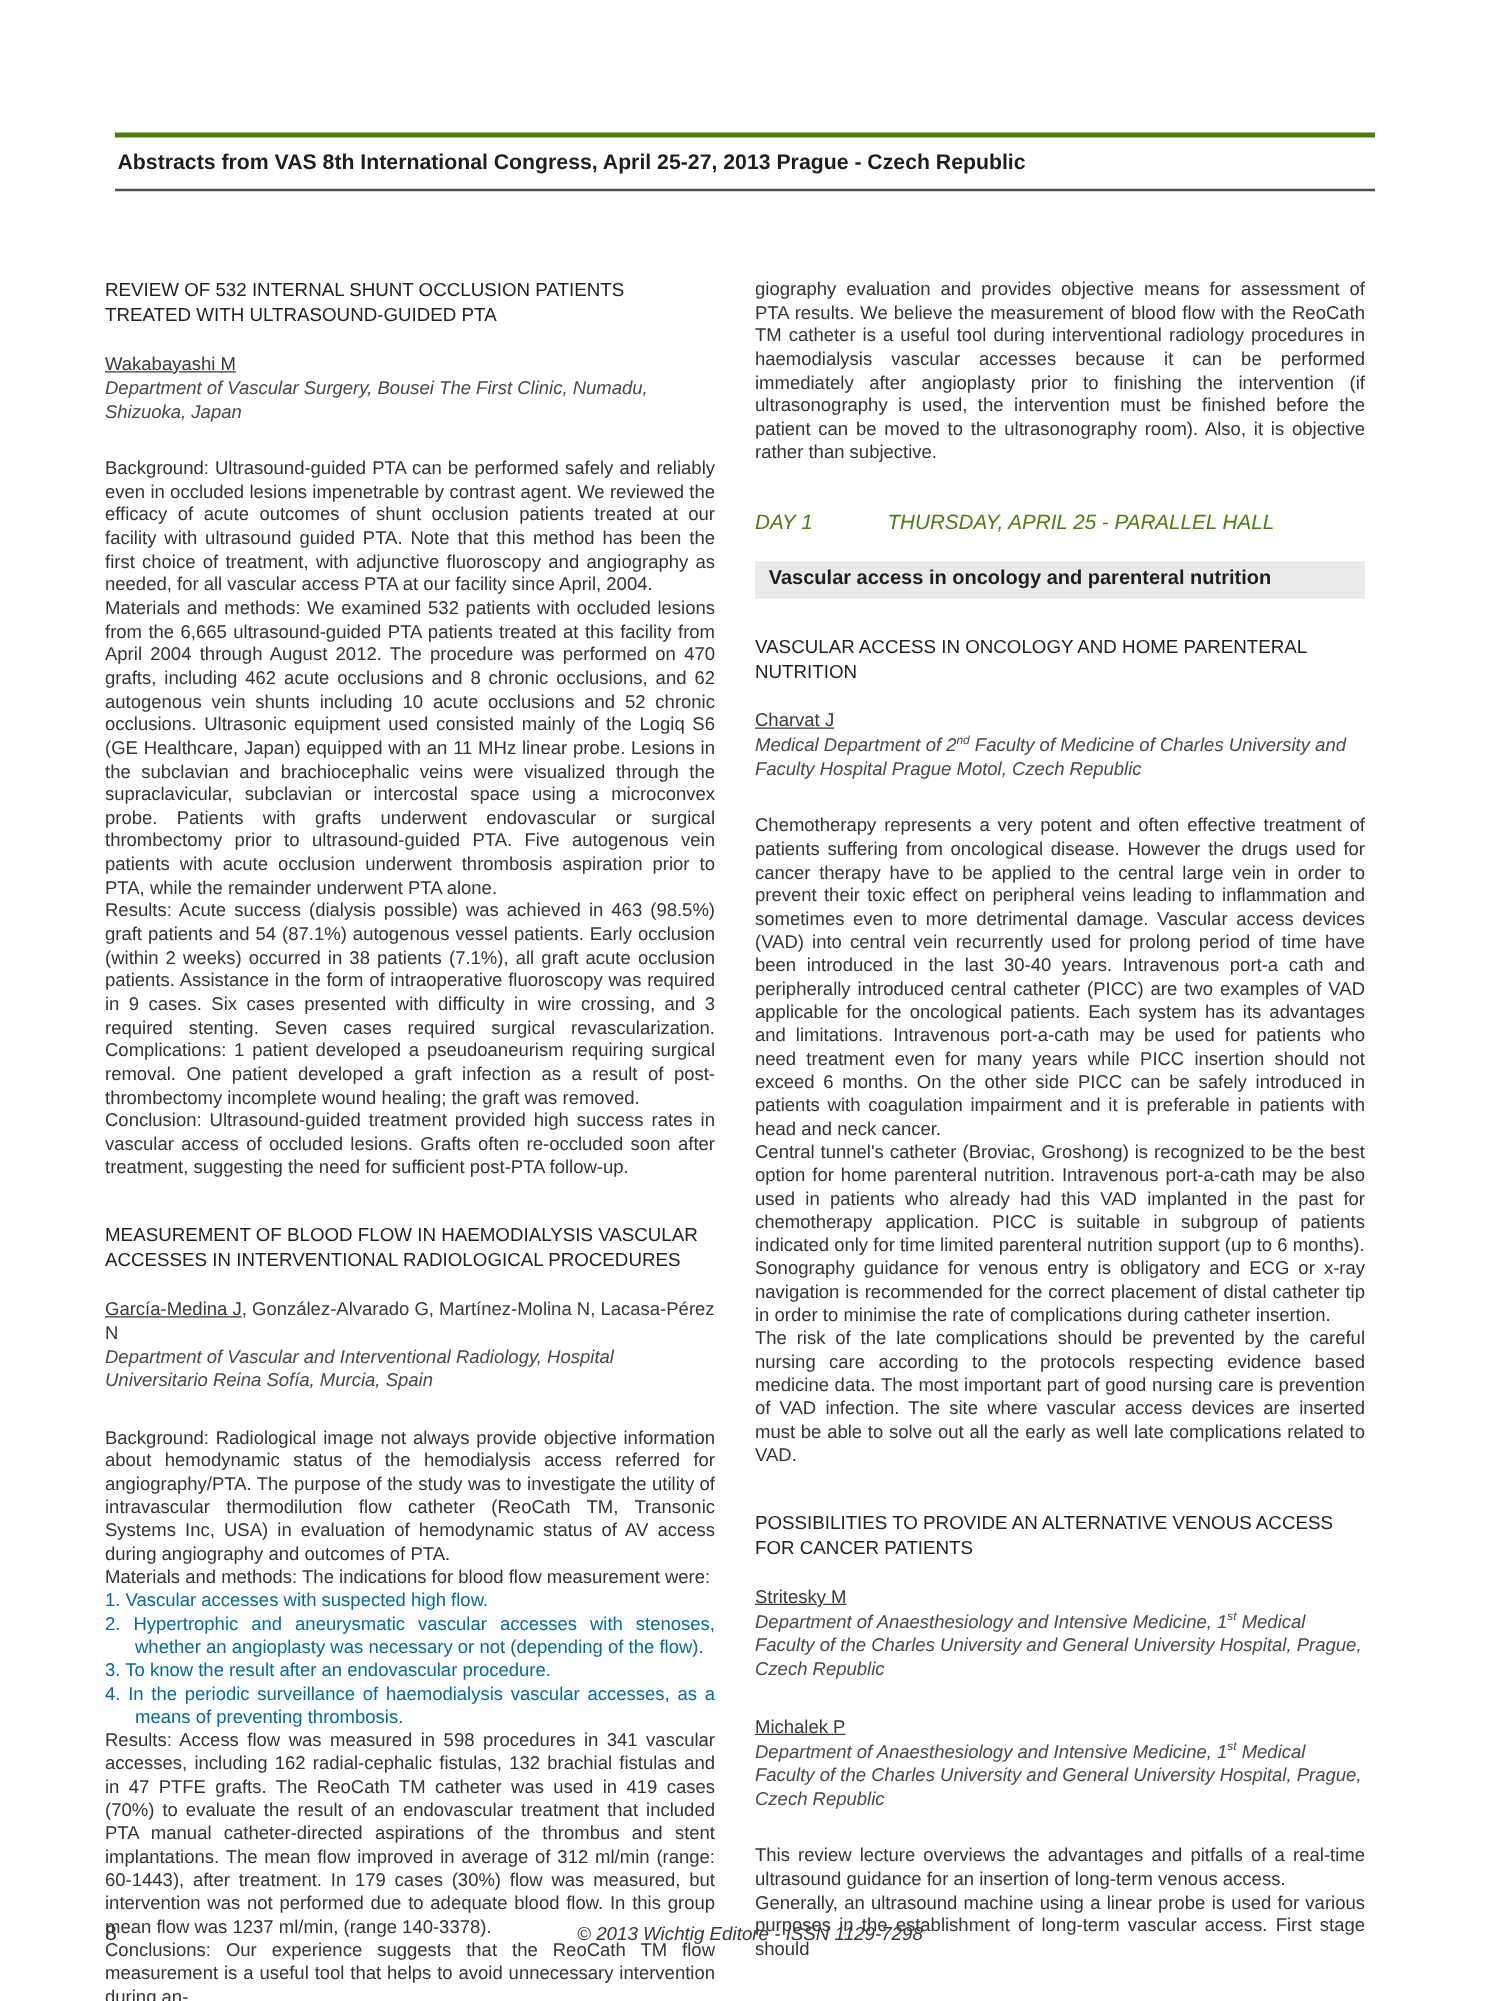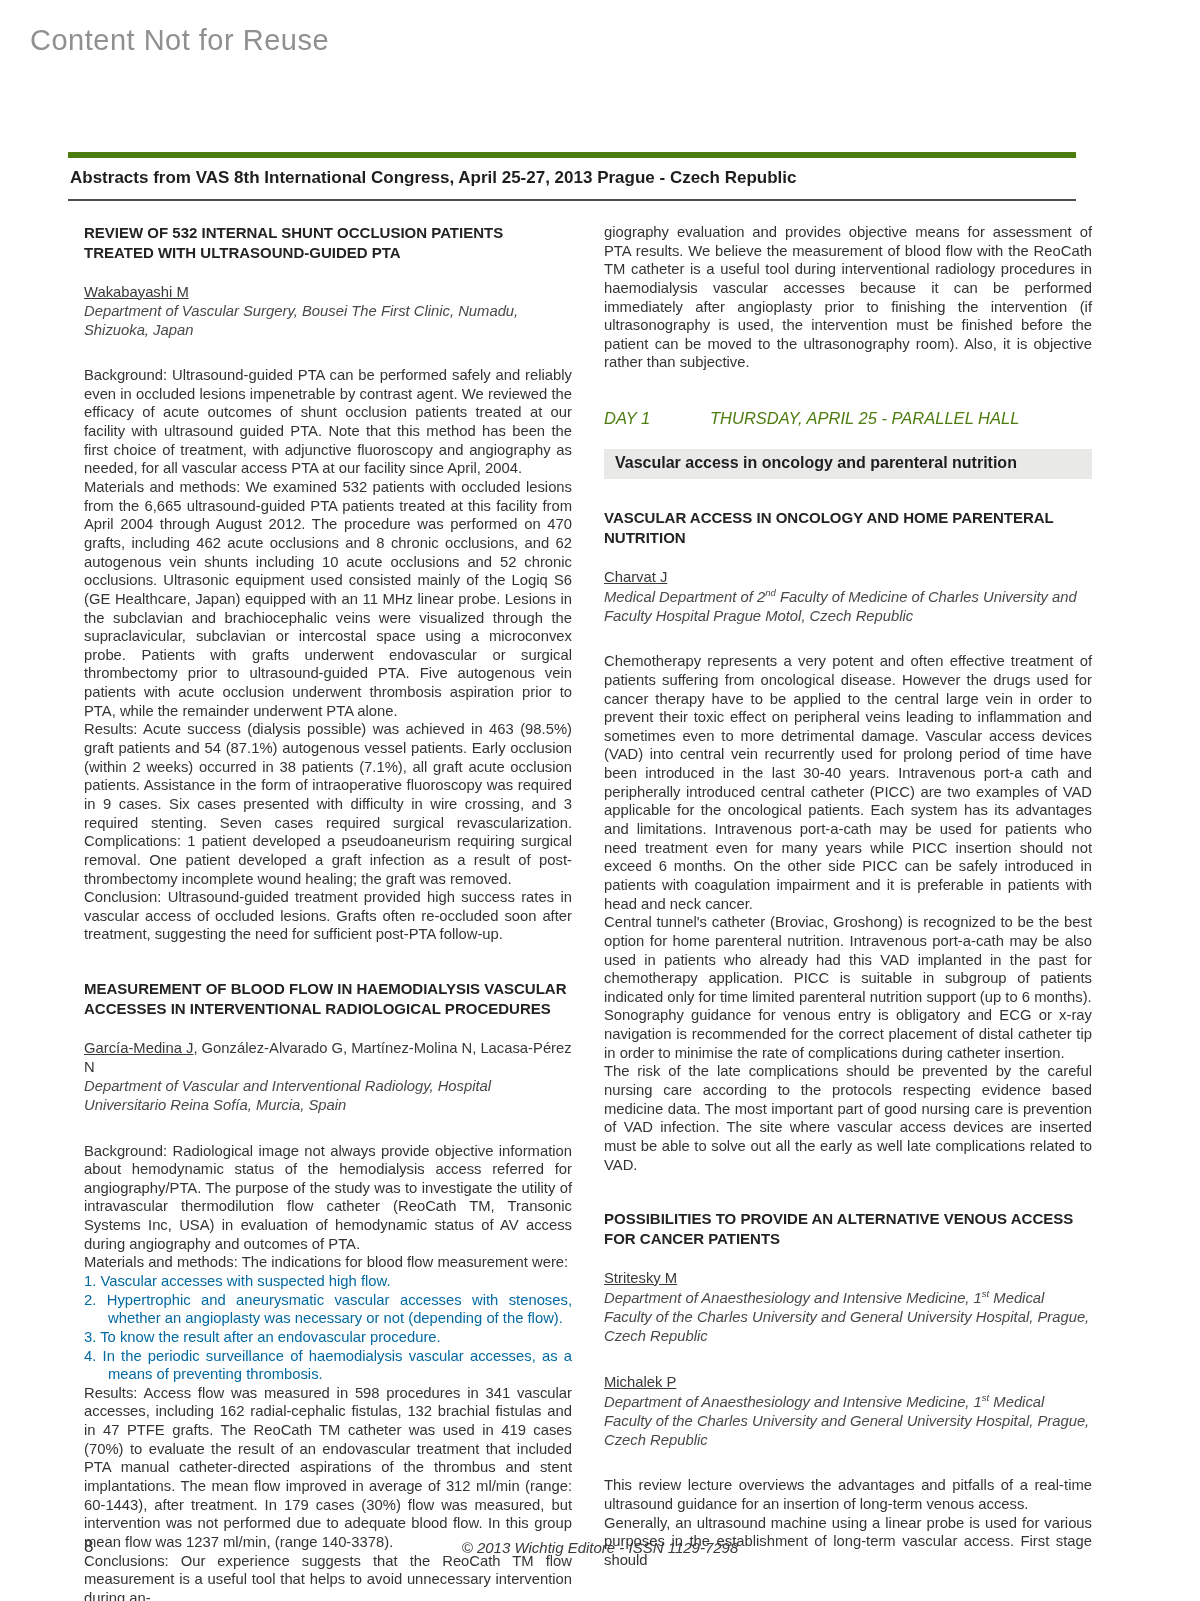--- a/index.html
+++ b/index.html
@@ -17,44 +17,43 @@
     top: 24px;
     left: 30px;
     font-size: 29px;
     font-weight: 400;
     color: #8f9091;
     letter-spacing: 0.5px;
   }
   .page-header {
     position: absolute;
     top: 106px;
-    left: 68px;
+    left: 92px;
     width: 1008px;
-    border-top: 6px solid #4d7c0f;
+    border-top: 4px solid #4d7c0f;
     border-bottom: 2px solid #4d4d4d;
-    margin-top: 46px;
   }
   .page-header .htitle {
     font-size: 17px;
     font-weight: bold;
     color: #1f1d1e;
     padding: 10px 0 11px 2px;
   }
   .columns {
     position: absolute;
     top: 223px;
     left: 84px;
     width: 1008px;
     display: flex;
     gap: 32px;
   }
   .col { width: 488px; }
   .abstract-title {
     font-size: 15px;
-    font-weight: bold;
+    font-weight: normal;
     line-height: 1.35;
     color: #242223;
     margin: 0 0 19px 0;
   }
   .byline { margin: 0 0 26px 0; font-size: 14.8px; line-height: 1.3; }
   .author-name { text-decoration: underline; color: #3a3839; }
   .author-rest { color: #3a3839; }
   .affiliation { font-style: italic; color: #4a4849; }
   .affiliation sup { font-size: 9.5px; }
   .para {
@@ -108,21 +107,20 @@
     font-style: italic;
     font-size: 15px;
     color: #3a3839;
   }
 </style>
 </head>
 <body>
 
 <div class="page">
 
-  <div class="watermark">Content Not for Reuse</div>
 
   <div class="page-header">
     <div class="htitle">Abstracts from VAS 8th International Congress, April 25-27, 2013 Prague - Czech Republic</div>
   </div>
 
   <div class="columns">
 
     <div class="col">
 
       <div class="abstract">

